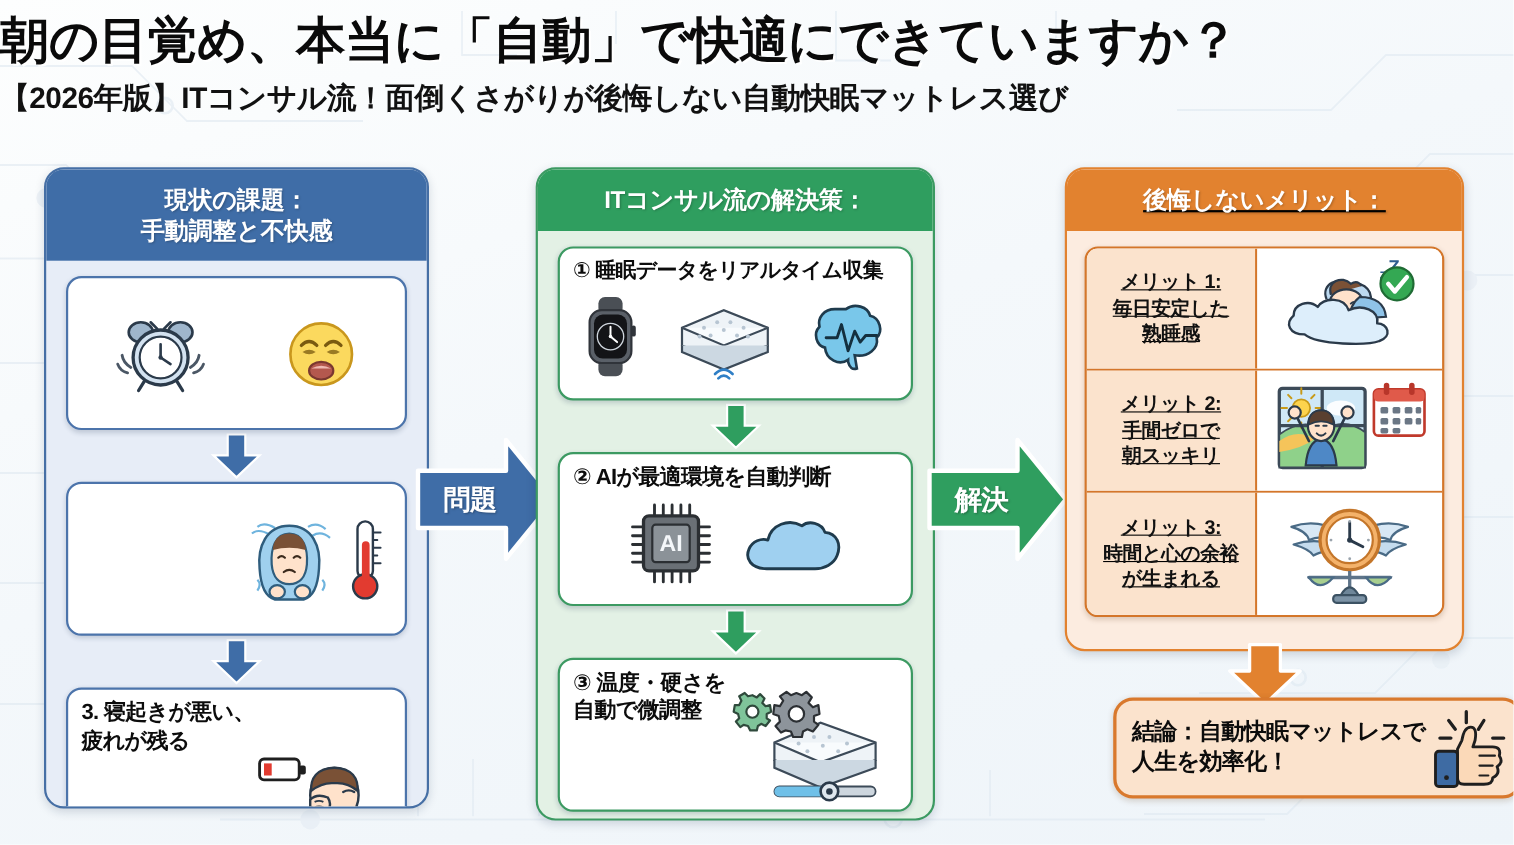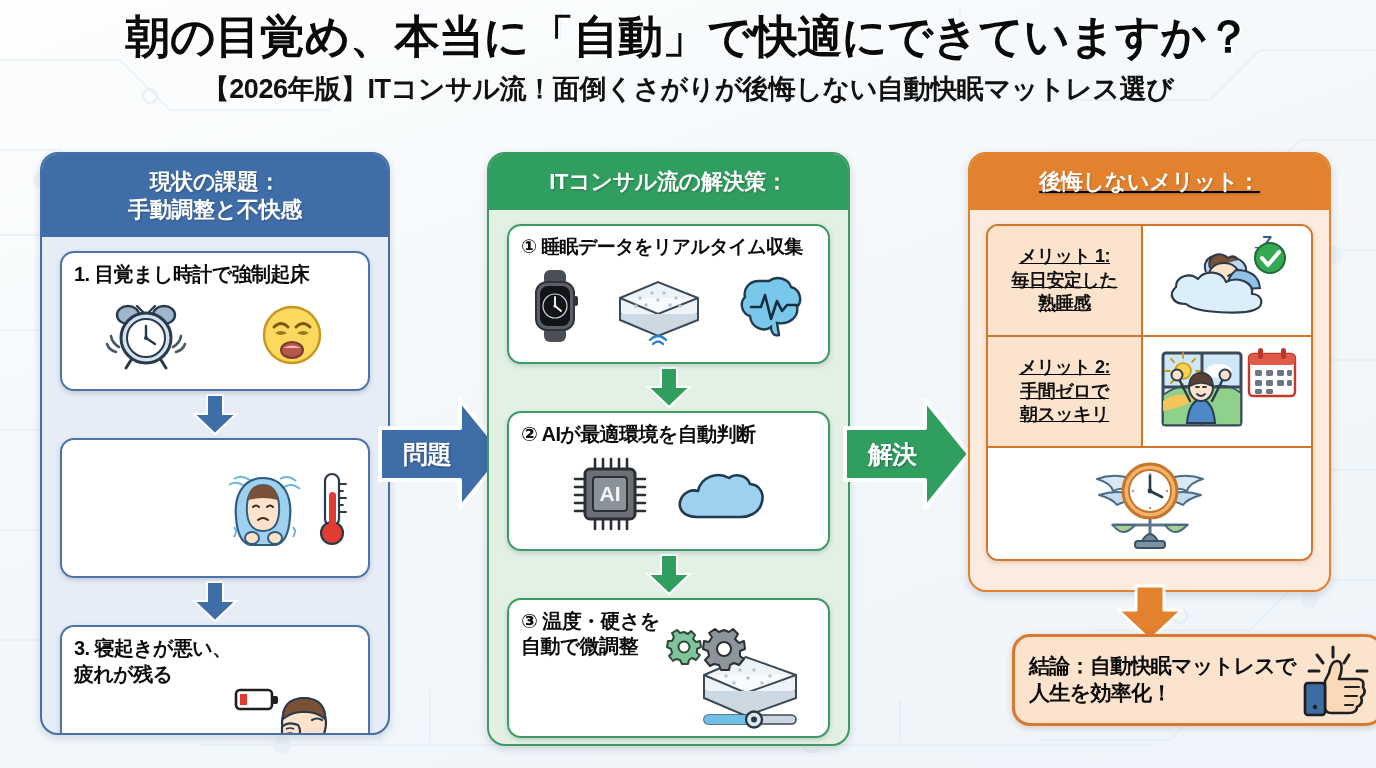--- a/index.html
+++ b/index.html
@@ -26,21 +26,21 @@
     inset: 0;
     opacity: 0.55;
     pointer-events: none;
   }
 
   
   .header {
     position: absolute;
     top: 0; left: 0; right: 0;
     height: 140px;
-    text-align: center;
+    text-align: left;
     padding-top: 12px;
   }
   .h-title {
     font-size: 45px;
     font-weight: bold;
     color: #0a0a0a;
     letter-spacing: -0.5px;
     line-height: 1.12;
     text-shadow: 2px 2px 0 rgba(255,255,255,0.9);
     white-space: nowrap;
@@ -270,21 +270,20 @@
   </div>
 
   <section class="panel" id="panel-problem">
     <div class="panel-head">
       <div>現状の課題：</div>
       <div>手動調整と不快感</div>
     </div>
     <div class="panel-body">
 
       <div class="card">
-        <div class="card-text">1. 目覚まし時計で強制起床</div>
         <div class="card-art spread">
 
           <svg width="78" height="70" viewBox="0 0 78 70">
             <g stroke="#2b3a4a" stroke-width="2.6" fill="none" stroke-linecap="round">
               <path d="M12 47 Q5 43 4 36" opacity=".85"></path>
                 <path d="M9 52 Q2 50 0 44" opacity=".85"></path>
               <path d="M66 47 Q73 43 74 36" opacity=".85"></path>
                 <path d="M69 52 Q76 50 78 44" opacity=".85"></path>
             </g>
             <ellipse cx="21" cy="15" rx="11" ry="9" fill="#9fb6cc" stroke="#2b3a4a" stroke-width="2.4"></ellipse>
@@ -587,20 +586,23 @@
                 <rect x="32" y="35" width="7" height="6" rx="1.4"></rect>
                   <rect x="42" y="35" width="5" height="6" rx="1.4"></rect>
                 <rect x="10" y="44" width="7" height="5" rx="1.4"></rect>
                   <rect x="21" y="44" width="7" height="5" rx="1.4"></rect>
               </g>
             </svg>
           </div>
         </div>
 
         <div class="merit-row">
+          <div class="merit-label">メリット 3:
+時間と心の余裕
+が生まれる</div>
           <div class="merit-art">
             <svg width="130" height="100" viewBox="0 0 130 100">
               <path d="M56 30 Q34 18 12 26 Q26 30 28 38 Q40 32 54 40 Z" fill="#d8e8f5" stroke="#4a6b86" stroke-width="2" stroke-linejoin="round"></path>
               <path d="M52 42 Q32 36 14 42 Q28 46 32 52 Q42 46 54 50 Z" fill="#c5dcee" stroke="#4a6b86" stroke-width="2" stroke-linejoin="round"></path>
               <path d="M74 30 Q96 18 118 26 Q104 30 102 38 Q90 32 76 40 Z" fill="#d8e8f5" stroke="#4a6b86" stroke-width="2" stroke-linejoin="round"></path>
               <path d="M78 42 Q98 36 116 42 Q102 46 98 52 Q88 46 76 50 Z" fill="#c5dcee" stroke="#4a6b86" stroke-width="2" stroke-linejoin="round"></path>
               <circle cx="65" cy="38" r="27" fill="#f4b26a" stroke="#c4762a" stroke-width="3"></circle>
               <circle cx="65" cy="38" r="21" fill="#ffffff" stroke="#c4762a" stroke-width="2"></circle>
               <path d="M65 38 V22 M65 38 L77 44" stroke="#2b3a4a" stroke-width="2.6" stroke-linecap="round" fill="none"></path>
               <circle cx="65" cy="38" r="2.4" fill="#2b3a4a"></circle>

